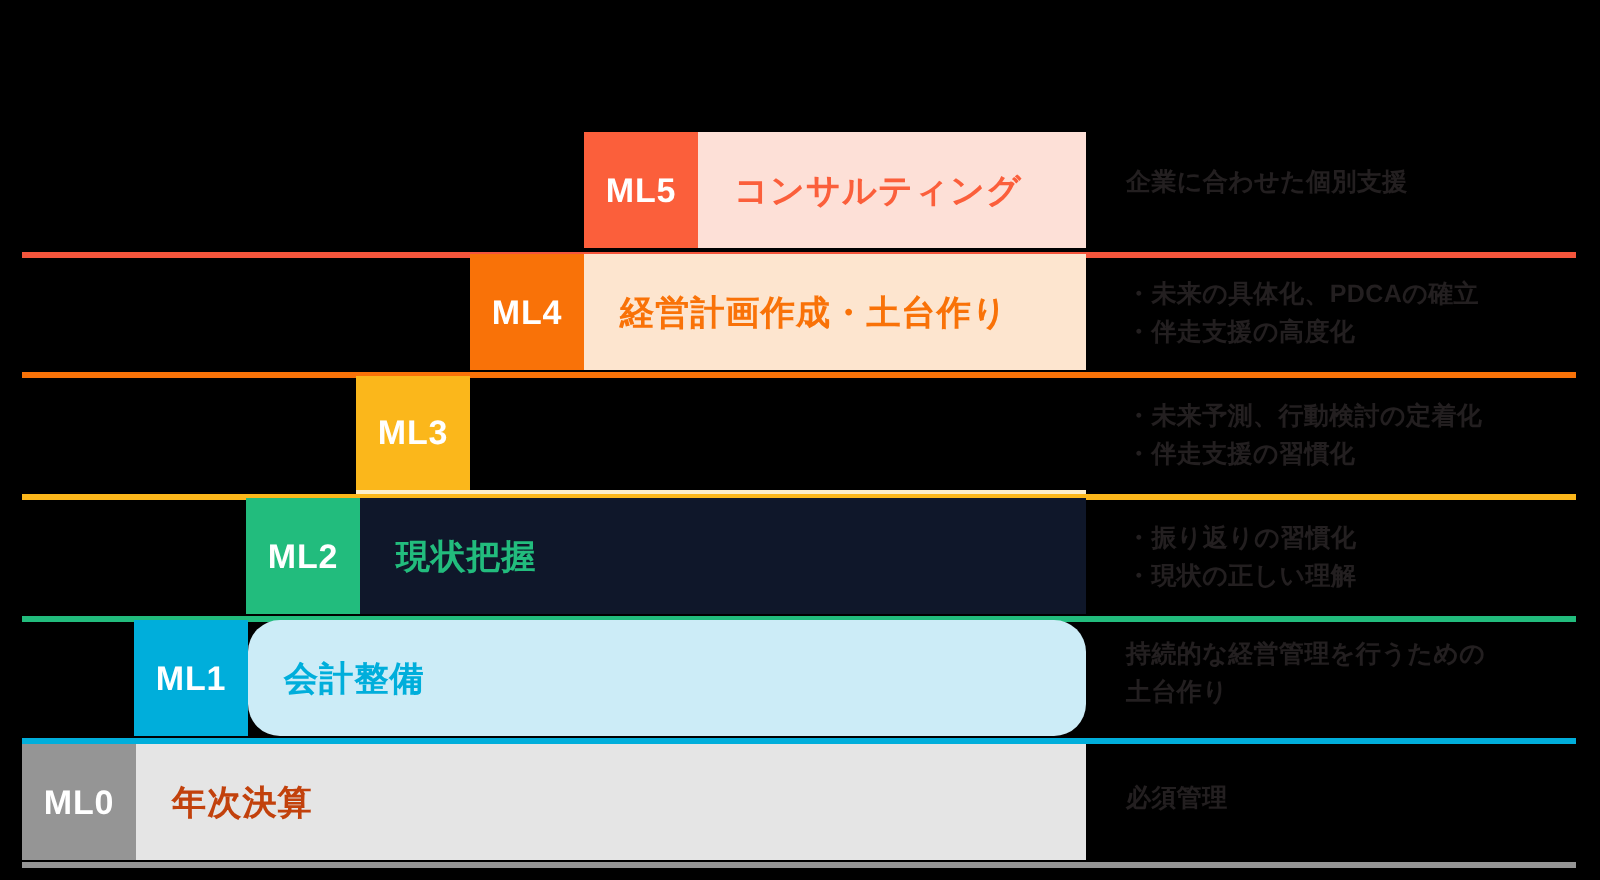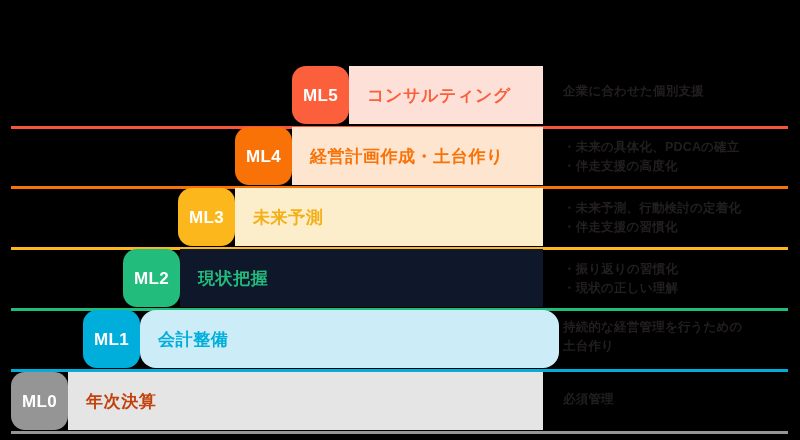--- a/index.html
+++ b/index.html
@@ -39,21 +39,20 @@
     width: 57px;
     flex: 0 0 57px;
     display: flex;
     align-items: center;
     justify-content: center;
     color: #ffffff;
     font-size: 17px;
     font-weight: 600;
     letter-spacing: 0.4px;
     line-height: 1;
-    border-radius: 14px;
   }
   .body {
     flex: 1 1 auto;
     display: flex;
     align-items: center;
     padding-left: 18px;
     font-size: 17px;
     font-weight: 700;
     letter-spacing: 0.6px;
     box-sizing: border-box;
@@ -78,21 +77,21 @@
     line-height: 1.55;
     letter-spacing: 0.2px;
     white-space: pre-line;
   }
 
   
   .lv5 { top: 66px; left: 292px;  width: 251px; }
   .lv4 { top: 127px; left: 235px; width: 252px; }
   .lv3 { top: 188px; left: 178px; width: 365px; }
   .lv2 { top: 249px; left: 123px; width: 501px; }
-  .lv1 { top: 310px; left: 67px;  width: 396px; margin-left: 16px; }
+  .lv1 { top: 310px; left: 67px;  width: 396px; }
   .lv0 { top: 372px; left: 11px;  width: 532px; }
 
   .d5 { top: 82px; }
   .d4 { top: 138px; }
   .d3 { top: 199px; }
   .d2 { top: 260px; }
   .d1 { top: 318px; }
   .d0 { top: 390px; }
 
   .r5 { top: 126px; }
@@ -120,21 +119,21 @@
     <div class="bar" id="bar-ml4" style="width:308px;">
       <div class="tag" style="background: rgb(249, 114, 8);">ML4</div>
       <div class="body" style="background: rgb(253, 229, 207); color: rgb(249, 114, 8);">経営計画作成・土台作り</div>
     </div>
   </div>
   <div class="desc d4">・未来の具体化、PDCAの確立
 ・伴走支援の高度化</div>
   <div class="rule r4" id="rule-ml4" style="background: rgb(249, 114, 8);"></div>
 
   <div class="level lv3">
-    <div class="bar" id="bar-ml3" style="width:365px;">
+    <div class="bar" id="bar-ml3" style="width:365px;flex-direction:column;">
       <div class="tag" style="background: rgb(251, 183, 27);">ML3</div>
       <div class="body" style="background: rgb(252, 238, 203); color: rgb(244, 175, 22);">未来予測</div>
     </div>
   </div>
   <div class="desc d3">・未来予測、行動検討の定着化
 ・伴走支援の習慣化</div>
   <div class="rule r3" id="rule-ml3" style="background: rgb(251, 183, 27);"></div>
 
   <div class="level lv2">
     <div class="bar" id="bar-ml2" style="width:420px;">

